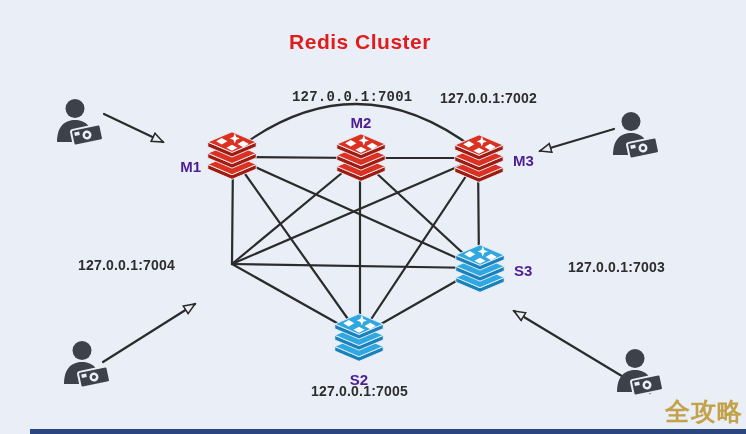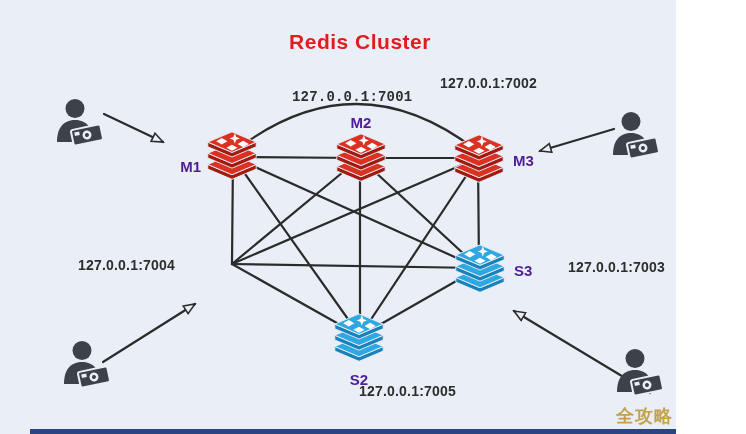--- a/index.html
+++ b/index.html
@@ -1,18 +1,18 @@
 <!DOCTYPE html>
 <html><head>
 <meta charset="utf-8">
 <style>
   html,body{margin:0;padding:0;}
   .canvas{
     position:relative;
-    width:676px;height:434px;
+    width:746px;height:434px;
     background:#eaeff7;
     font-family:"Liberation Sans", sans-serif;
     overflow:hidden;
   }
   .edges{position:absolute;left:0;top:0;z-index:1;}
   .diagram-title{
     position:absolute;left:250px;top:30px;width:220px;
     text-align:center;font-size:21px;font-weight:bold;
     color:#e11c1c;letter-spacing:.5px;z-index:3;
   }
@@ -27,33 +27,33 @@
   .lab-left  .nlabel{right:calc(100% + 3px);top:50%;transform:translateY(-50%);margin-top:9px;}
   .lab-right .nlabel{left:calc(100% + 6px);top:50%;transform:translateY(-50%);}
   .lab-above .nlabel{bottom:calc(100% + 1px);left:50%;transform:translateX(-50%);}
   .lab-below .nlabel{top:calc(100% + 5px);left:50%;transform:translateX(-50%);}
   .ip{
     position:absolute;font-size:14px;font-weight:bold;color:#2d2d2d;
     white-space:nowrap;letter-spacing:.2px;z-index:3;
   }
   .ip-m1{left:158px;top:91px;}
   .ip-m2{left:292px;top:89px;font-family:Liberation Mono, monospace;}
-  .ip-m3{left:440px;top:75px;text-align:right;}
+  .ip-m3{left:440px;top:90px;text-align:right;}
   .ip-s1{left:78px;top:257px;}
   .ip-s3{left:568px;top:259px;}
-  .ip-s2{left:311px;top:383px;margin-left:48px;}
+  .ip-s2{left:311px;top:383px;}
   .client{position:absolute;z-index:2;--pc:#3d424a;}
   .client svg{display:block;}
   .client-tl{left:54px;top:97px;}
   .client-tr{left:610px;top:110px;}
   .client-bl{left:61px;top:339px;}
   .client-br{left:614px;top:347px;}
   .watermark{
     position:absolute;right:3px;bottom:6px;
-    font-size:18px;font-weight:bold;color:#c3a24b;
+    font-size:25px;font-weight:bold;color:#c3a24b;
     letter-spacing:1px;z-index:4;
   }
   .footer-bar{
     position:absolute;left:30px;right:0;bottom:0;height:5px;
     background:#2a4580;z-index:4;
   }
 </style>
 </head>
 <body>
 

